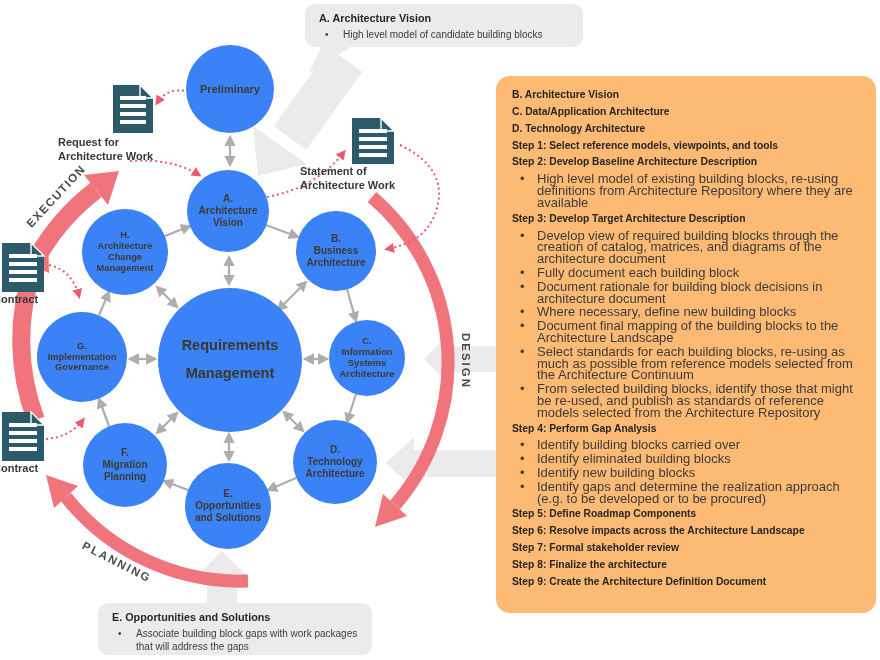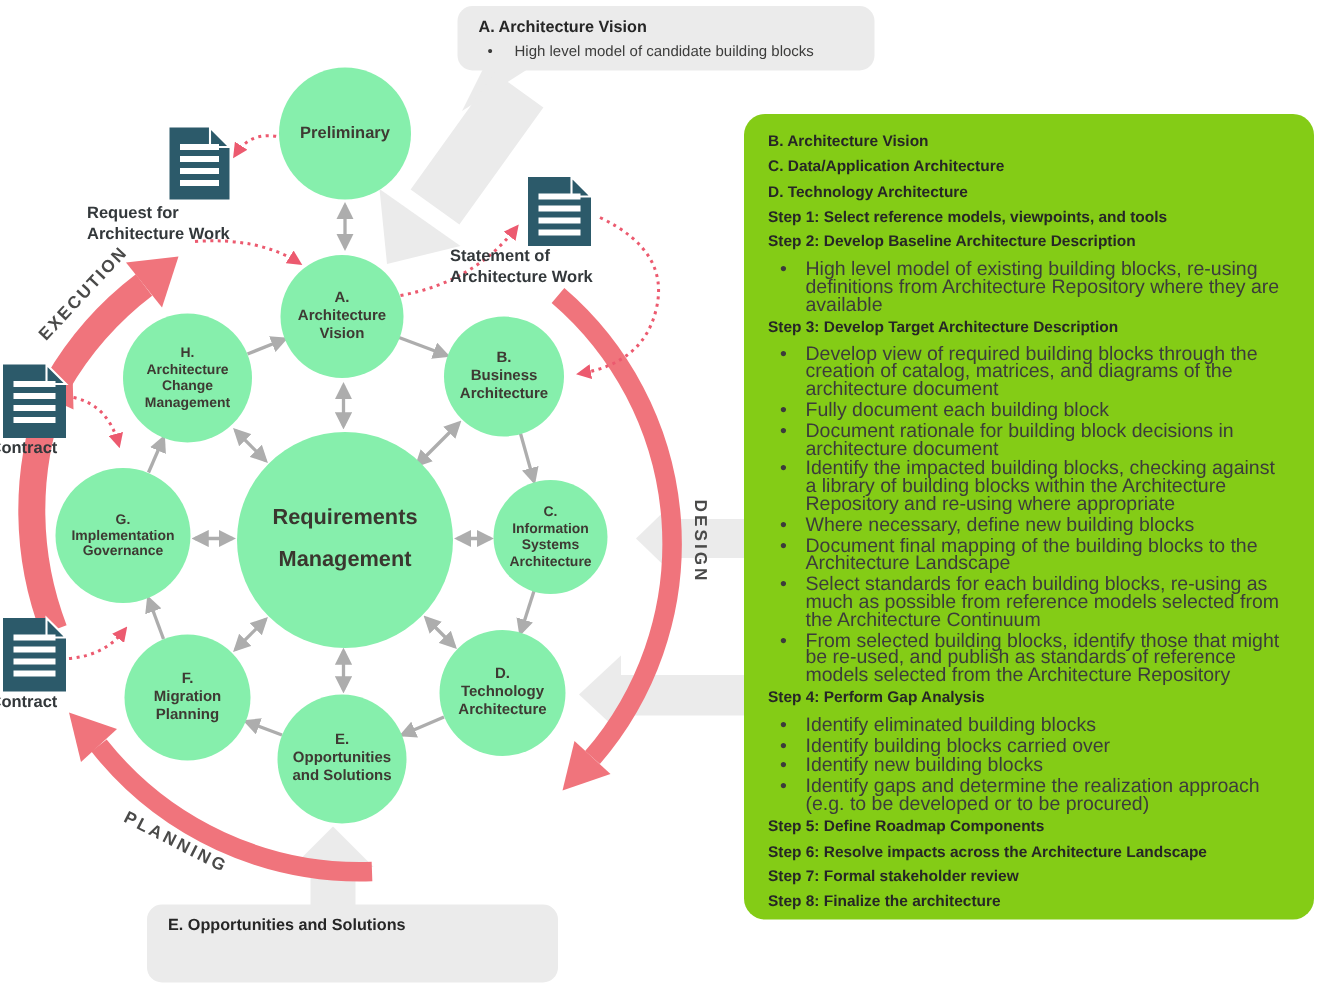--- a/index.html
+++ b/index.html
@@ -1,35 +1,35 @@
 <!DOCTYPE html>
 <html><head>
 <meta charset="utf-8">
 <style>
   html,body{margin:0;padding:0;background:#fff;}
   #stage{position:relative;width:880px;height:660px;overflow:hidden;background:#fff;
          font-family:"Liberation Sans",sans-serif;color:#3c3c3b;}
   #vec{position:absolute;left:0;top:0;z-index:1;}
-  .circle{position:absolute;border-radius:50%;background:#86efac;display:flex;align-items:center;
+  .circle{position:absolute;border-radius:50%;background:#3b82f6;display:flex;align-items:center;
           justify-content:center;text-align:center;font-weight:bold;color:#3e3a33;
           white-space:pre-line;line-height:1.18;z-index:3;}
   .c-lg{font-size:11px;}
   .c-md{font-size:10px;}
   .c-sm{font-size:9.3px;}
   .c-center{font-size:14.5px;line-height:1.9;color:#3a372f;}
   .doclabel{position:absolute;z-index:4;font-weight:bold;font-size:11px;
             line-height:1.25;white-space:pre-line;color:#33383b;}
   .ringlabel{position:absolute;z-index:4;font-weight:bold;font-size:11.5px;letter-spacing:1.5px;
              color:#4a4a49;white-space:nowrap;}
   .gbox{position:absolute;background:#EBEBEB;border-radius:10px;z-index:2;padding:8px 14px 6px 14px;
         box-sizing:border-box;}
   .gbox-head{font-weight:bold;font-size:10.8px;color:#262626;margin-bottom:5px;}
   .gbox-bullet{font-size:10px;line-height:12.5px;position:relative;padding-left:24px;color:#3c3c3b;}
   .gbox-bullet::before{content:"\2022";position:absolute;left:6px;}
-  #panel{position:absolute;left:496px;top:76px;width:380px;height:537px;background:#84cc16;
+  #panel{position:absolute;left:496px;top:76px;width:380px;height:537px;background:#fdba74;
          border-radius:14px;z-index:2;padding:9px 16px 20px 16px;box-sizing:border-box;overflow:hidden;}
   .ph{font-weight:bold;font-size:10.3px;color:#262626;margin:4px 0 4px 0;line-height:1.25;}
   .pb{font-size:13px;line-height:11.8px;position:relative;padding-left:25px;margin:0 0 2px 0;color:#3c3c3b;}
   .pb::before{content:"\2022";position:absolute;left:8px;}
   .psec{margin-bottom:3px;}
 </style>
 </head>
 <body>
 
 <div id="stage">
@@ -182,20 +182,21 @@
   <div class="ringlabel" style="left:10px;top:190px;width:92px;text-align:center;transform:rotate(-47deg);">EXECUTION</div>
   <div class="ringlabel" style="left:420px;top:355px;width:92px;text-align:center;transform:rotate(90deg);letter-spacing:2px;">DESIGN</div>
   <div class="ringlabel" style="left:71px;top:556px;width:92px;text-align:center;transform:rotate(27deg);letter-spacing:2px;">PLANNING</div>
 
   <div class="gbox" style="left:305px;top:4px;width:278px;height:43px;">
     <div class="gbox-head">A. Architecture Vision</div>
     <div class="gbox-bullet">High level model of candidate building blocks</div>
   </div>
   <div class="gbox" style="left:98px;top:603px;width:274px;height:52px;">
     <div class="gbox-head">E. Opportunities and Solutions</div>
+    <div class="gbox-bullet">Associate building block gaps with work packages that will address the gaps</div>
   </div>
 
   <div id="panel">
     <div class="psec">
       <div class="ph">B. Architecture Vision</div>
     </div>
     <div class="psec">
       <div class="ph">C. Data/Application Architecture</div>
     </div>
     <div class="psec">
@@ -206,30 +207,29 @@
     </div>
     <div class="psec">
       <div class="ph">Step 2: Develop Baseline Architecture Description</div>
       <div class="pb">High level model of existing building blocks, re-using definitions from Architecture Repository where they are available</div>
     </div>
     <div class="psec">
       <div class="ph">Step 3: Develop Target Architecture Description</div>
       <div class="pb">Develop view of required building blocks through the creation of catalog, matrices, and diagrams of the architecture document</div>
       <div class="pb">Fully document each building block</div>
       <div class="pb">Document rationale for building block decisions in architecture document</div>
-      <div class="pb">Identify the impacted building blocks, checking against a library of building blocks within the Architecture Repository and re-using where appropriate</div>
       <div class="pb">Where necessary, define new building blocks</div>
       <div class="pb">Document final mapping of the building blocks to the Architecture Landscape</div>
       <div class="pb">Select standards for each building blocks, re-using as much as possible from reference models selected from the Architecture Continuum</div>
       <div class="pb">From selected building blocks, identify those that might be re-used, and publish as standards of reference models selected from the Architecture Repository</div>
     </div>
     <div class="psec">
       <div class="ph">Step 4: Perform Gap Analysis</div>
+      <div class="pb">Identify building blocks carried over</div>
       <div class="pb">Identify eliminated building blocks</div>
-      <div class="pb">Identify building blocks carried over</div>
       <div class="pb">Identify new building blocks</div>
       <div class="pb">Identify gaps and determine the realization approach (e.g. to be developed or to be procured)</div>
     </div>
     <div class="psec">
       <div class="ph">Step 5: Define Roadmap Components</div>
     </div>
     <div class="psec">
       <div class="ph">Step 6: Resolve impacts across the Architecture Landscape</div>
     </div>
     <div class="psec">

